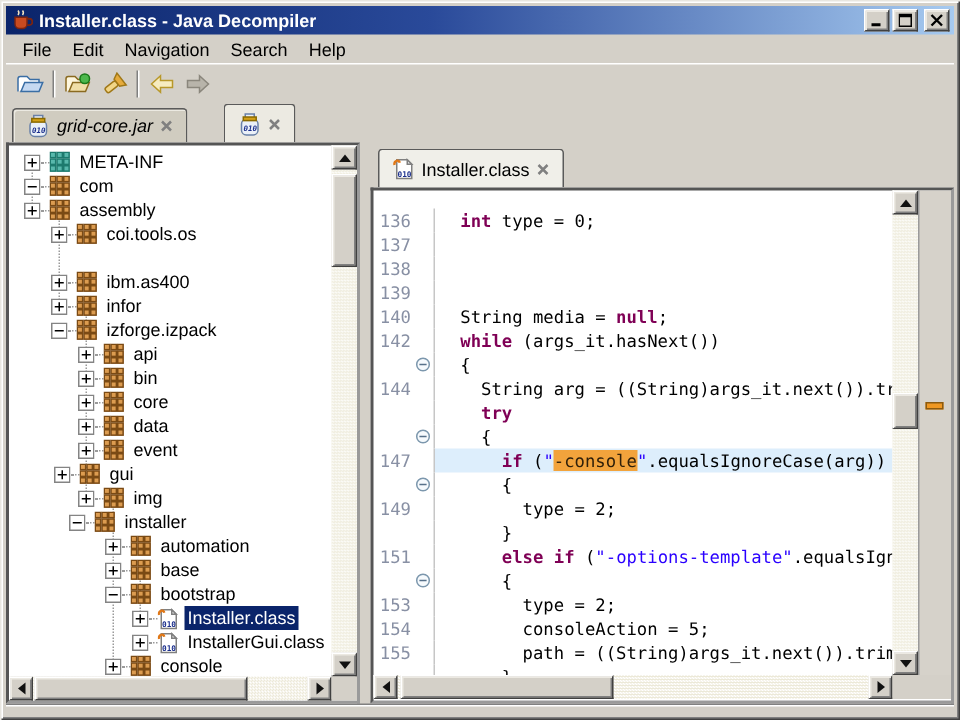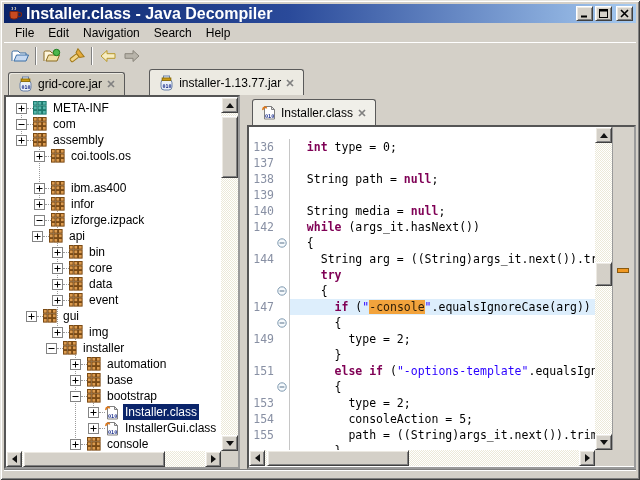--- a/index.html
+++ b/index.html
@@ -6,36 +6,36 @@
   *{box-sizing:border-box;}
   .win{position:relative;width:640px;height:480px;background:#d4d0c8;
        font-family:"Liberation Sans",sans-serif;font-size:12px;color:#000;
        box-shadow:inset 1px 1px 0 #e8e6e0, inset -1px -1px 0 #404040,
                   inset 2px 2px 0 #fff, inset -2px -2px 0 #808080;
        overflow:hidden;}
   
   .titlebar{position:absolute;left:4px;top:4px;right:4px;height:19px;
       background:linear-gradient(90deg,#0a246a 0%,#2a4a9a 45%,#a6caf0 100%);
       display:flex;align-items:center;padding:0 3px;gap:4px;}
-  .title-text{color:#fff;font-weight:bold;font-size:16px;flex:1;white-space:nowrap;overflow:hidden;}
+  .title-text{color:#fff;font-weight:bold;font-size:12px;flex:1;white-space:nowrap;overflow:hidden;}
   .winbtns{display:flex;gap:2px;}
   .wbtn{width:17px;height:15px;background:#d4d0c8;border:1px solid;
       border-color:#fff #404040 #404040 #fff;box-shadow:inset 1px 1px 0 #ece9e2,inset -1px -1px 0 #808080;
       display:flex;align-items:center;justify-content:center;}
   .wbtn.close{margin-left:2px;}
   
   .menubar{position:absolute;left:4px;top:23px;right:4px;height:19px;display:flex;align-items:center;padding-left:4px;}
   .mitem{padding:2px 7px;}
   
   .toolbar{position:absolute;left:4px;top:42px;right:4px;height:26px;display:flex;align-items:center;padding-left:4px;
       border-top:1px solid #fff;}
   .tbtn{width:24px;height:22px;display:flex;align-items:center;justify-content:center;}
   .tsep{width:2px;height:18px;margin:0 3px;border-left:1px solid #808080;border-right:1px solid #fff;}
   
-  .jartabs{position:absolute;left:4px;top:68px;right:4px;height:27px;}
+  .jartabs{position:absolute;left:4px;top:68px;right:4px;height:27px;font-style:italic;}
   .jartab{position:absolute;bottom:0;height:23px;display:flex;align-items:center;gap:5px;padding:0 9px;
       background:#d0ccc0;border:1px solid #5a5a5a;border-bottom:none;border-radius:3px 3px 0 0;
       box-shadow:inset 1px 1px 0 #eceae2;}
   .jartab.active{height:26px;background:#eceae2;}
   
   .content{position:absolute;left:4px;top:95px;right:4px;bottom:11px;background:#d4d0c8;}
   .panel{position:absolute;background:#fff;border:2px solid;border-color:#555 #9a9a9a #9a9a9a #555;}
   .tree-panel{left:0;top:0;width:236px;height:374px;}
   .tree-body{position:absolute;left:0;top:0;width:215px;height:354px;overflow:hidden;padding-top:3px;}
   .trow{height:16px;display:flex;align-items:center;white-space:nowrap;position:relative;}
@@ -178,21 +178,20 @@
       </div>
       <div class="jartab active" style="left: 145.2px;">
         <span style="display:flex">
           <svg width="15" height="16" viewBox="0 0 15 16">
             <rect x="2" y="4.5" width="11" height="10.5" rx="3.2" fill="#eaf0f8" stroke="#6880a8"></rect>
             <rect x="4.5" y="1" width="6" height="3.5" fill="#eaf0f8" stroke="#6880a8"></rect>
             <rect x="3.2" y="3" width="8.6" height="2.4" fill="#d4a017" stroke="#8a6a00"></rect>
             <text x="3.4" y="12.5" font-size="5" font-weight="bold" fill="#1a2e8c" font-family="DejaVu Sans Mono,monospace">010</text>
           </svg>
         </span>
-        <span>installer-1.13.77.jar</span>
         <span style="display:flex">
           <svg width="8" height="8">
             <path d="M1 1 L7 7 M7 1 L1 7" stroke="#808080" stroke-width="1.7"></path>
           </svg>
         </span>
       </div>
     </div>
 
   <div class="content">
 
@@ -362,21 +361,21 @@
                   <rect x="5" y="5" width="3.6" height="3.6"></rect>
                   <rect x="9.5" y="5" width="3.6" height="3.6"></rect>
                   <rect x="0.5" y="9.5" width="3.6" height="3.6"></rect>
                   <rect x="5" y="9.5" width="3.6" height="3.6"></rect>
                   <rect x="9.5" y="9.5" width="3.6" height="3.6"></rect>
                 </g>
               </svg>
             </span>
             <span class="tlabel">izforge.izpack</span>
           </div>
-          <div class="trow" style="padding-left: 26px;">
+          <div class="trow" style="padding-left: 46px;">
             <span class="exp"><svg width="11" height="11" viewBox="0 0 11 11">
                 <rect x="0.5" y="0.5" width="10" height="10" fill="#fff" stroke="#848484"></rect>
                 <path d="M2.5 5.5 H8.5" stroke="#000"></path>
                 <path d="M5.5 2.5 V8.5" stroke="#000"></path>
               </svg></span>
             <span class="hconn"></span>
             <span class="ticon">
               <svg width="14" height="14" viewBox="0 0 14 14">
                 <g fill="#dc9c50" stroke="#7a4a14">
                   <rect x="0.5" y="0.5" width="3.6" height="3.6"></rect>
@@ -482,21 +481,21 @@
                   <rect x="5" y="5" width="3.6" height="3.6"></rect>
                   <rect x="9.5" y="5" width="3.6" height="3.6"></rect>
                   <rect x="0.5" y="9.5" width="3.6" height="3.6"></rect>
                   <rect x="5" y="9.5" width="3.6" height="3.6"></rect>
                   <rect x="9.5" y="9.5" width="3.6" height="3.6"></rect>
                 </g>
               </svg>
             </span>
             <span class="tlabel">event</span>
           </div>
-          <div class="trow" style="padding-left: 20px;">
+          <div class="trow" style="padding-left: 30px;">
             <span class="exp"><svg width="11" height="11" viewBox="0 0 11 11">
                 <rect x="0.5" y="0.5" width="10" height="10" fill="#fff" stroke="#848484"></rect>
                 <path d="M2.5 5.5 H8.5" stroke="#000"></path>
                 <path d="M5.5 2.5 V8.5" stroke="#000"></path>
               </svg></span>
             <span class="hconn"></span>
             <span class="ticon">
               <svg width="14" height="14" viewBox="0 0 14 14">
                 <g fill="#dc9c50" stroke="#7a4a14">
                   <rect x="0.5" y="0.5" width="3.6" height="3.6"></rect>
@@ -761,21 +760,20 @@
             <span class="fold"></span>
             <span class="ctext">  <span class="tk">int</span><span class="tp"> type = 0;</span></span>
           </div>
           <div class="crow">
             <span class="lnum">137</span>
             <span class="fold"></span>
           </div>
           <div class="crow">
             <span class="lnum">138</span>
             <span class="fold"></span>
-            <span class="ctext">  <span class="tp">String path = </span><span class="tk">null</span><span class="tp">;</span></span>
           </div>
           <div class="crow">
             <span class="lnum">139</span>
             <span class="fold"></span>
           </div>
           <div class="crow">
             <span class="lnum">140</span>
             <span class="fold"></span>
             <span class="ctext">  <span class="tp">String media = </span><span class="tk">null</span><span class="tp">;</span></span>
           </div>

